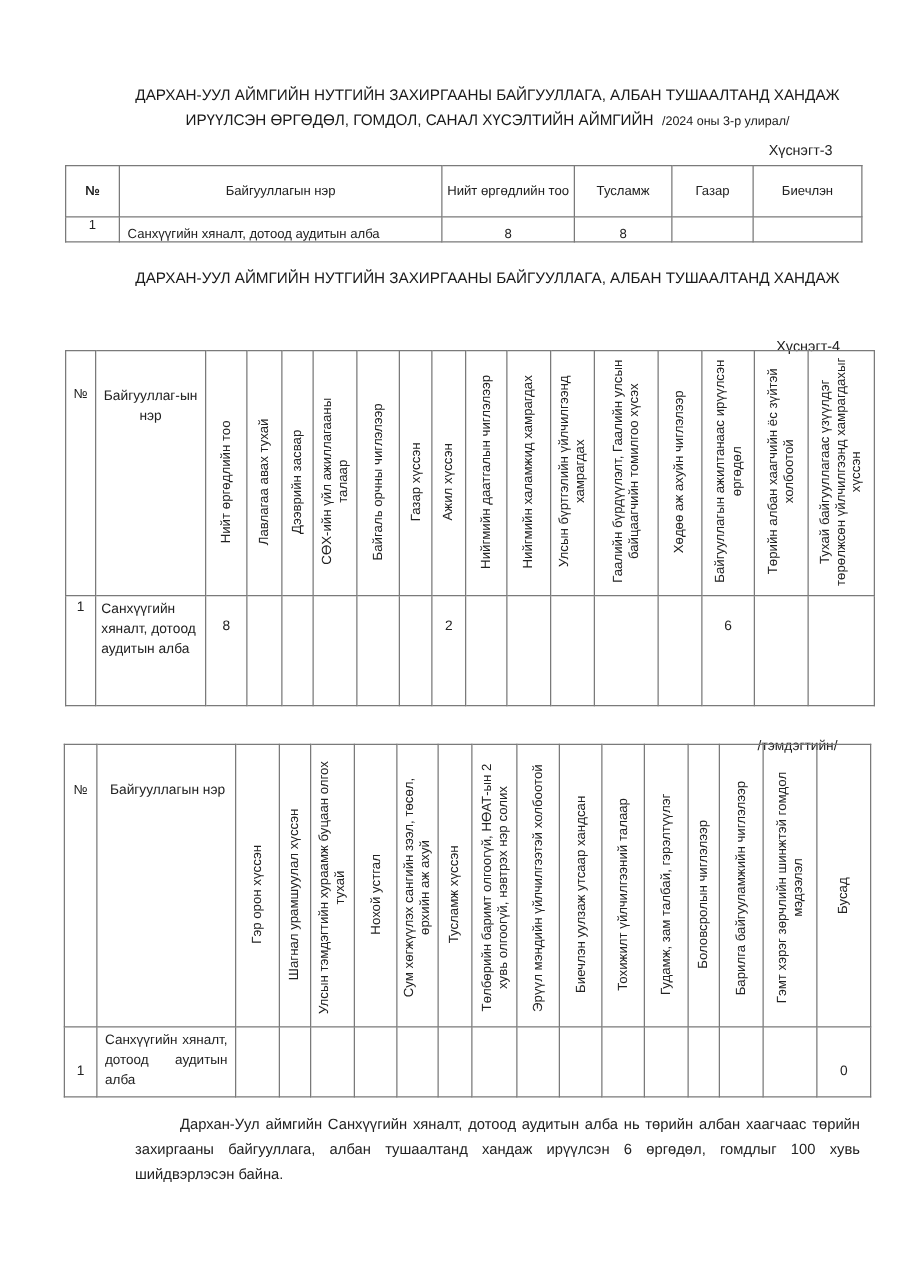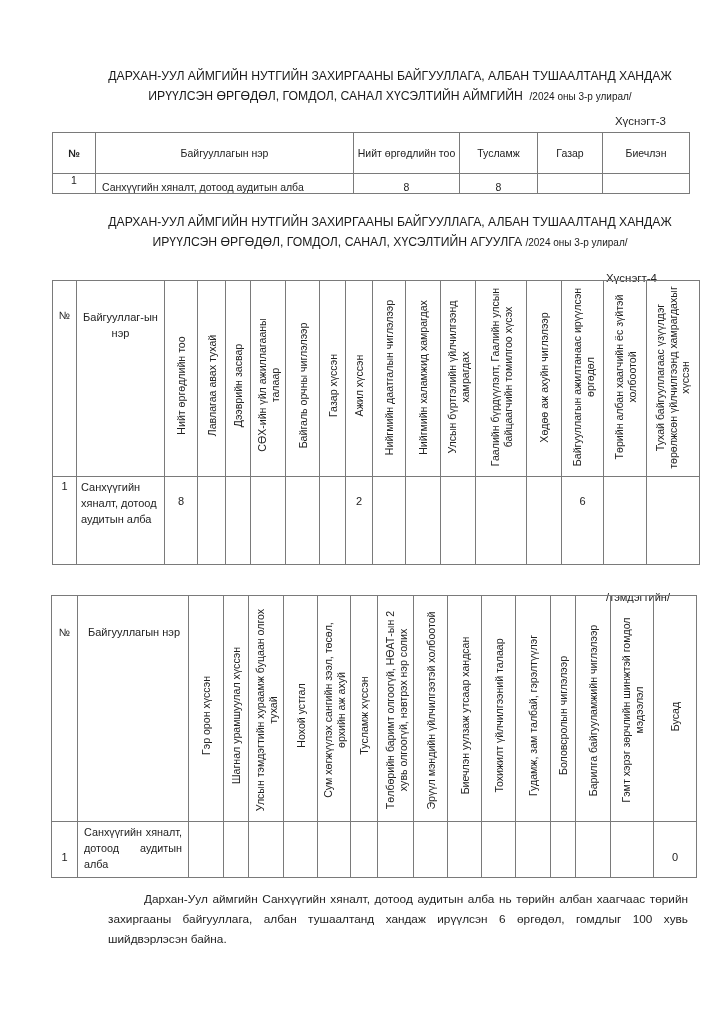--- a/index.html
+++ b/index.html
@@ -53,25 +53,22 @@
     <td style="vertical-align:bottom;">8</td>
     <td style="vertical-align:bottom;">8</td>
     <td></td>
     <td></td>
   </tr>
 </tbody>
   </table>
 
 <div class="abs title" style="top:212px;">
   <div>ДАРХАН-УУЛ АЙМГИЙН НУТГИЙН ЗАХИРГААНЫ БАЙГУУЛЛАГА, АЛБАН ТУШААЛТАНД ХАНДАЖ</div>
-  <div>
-    <span>ИРҮҮЛСЭН ӨРГӨДӨЛ, ГОМДОЛ, САНАЛ, ХҮСЭЛТИЙН АГУУЛГА</span> <span class="yr">/2024 оны 3-р улирал/</span>
-  </div>
 </div>
-<div class="abs note" style="top:262px; right:67px;">Хүснэгт-4</div>
+<div class="abs note" style="top:262px; right:52px;">Хүснэгт-4</div>
 
 <table style="left:52px; top:280px; width:647px;">
   <colgroup>
     <col style="width:24px">
       <col style="width:88px">
     <col style="width:33px">
       <col style="width:28px">
       <col style="width:25px">
       <col style="width:35px">
       <col style="width:34px">

